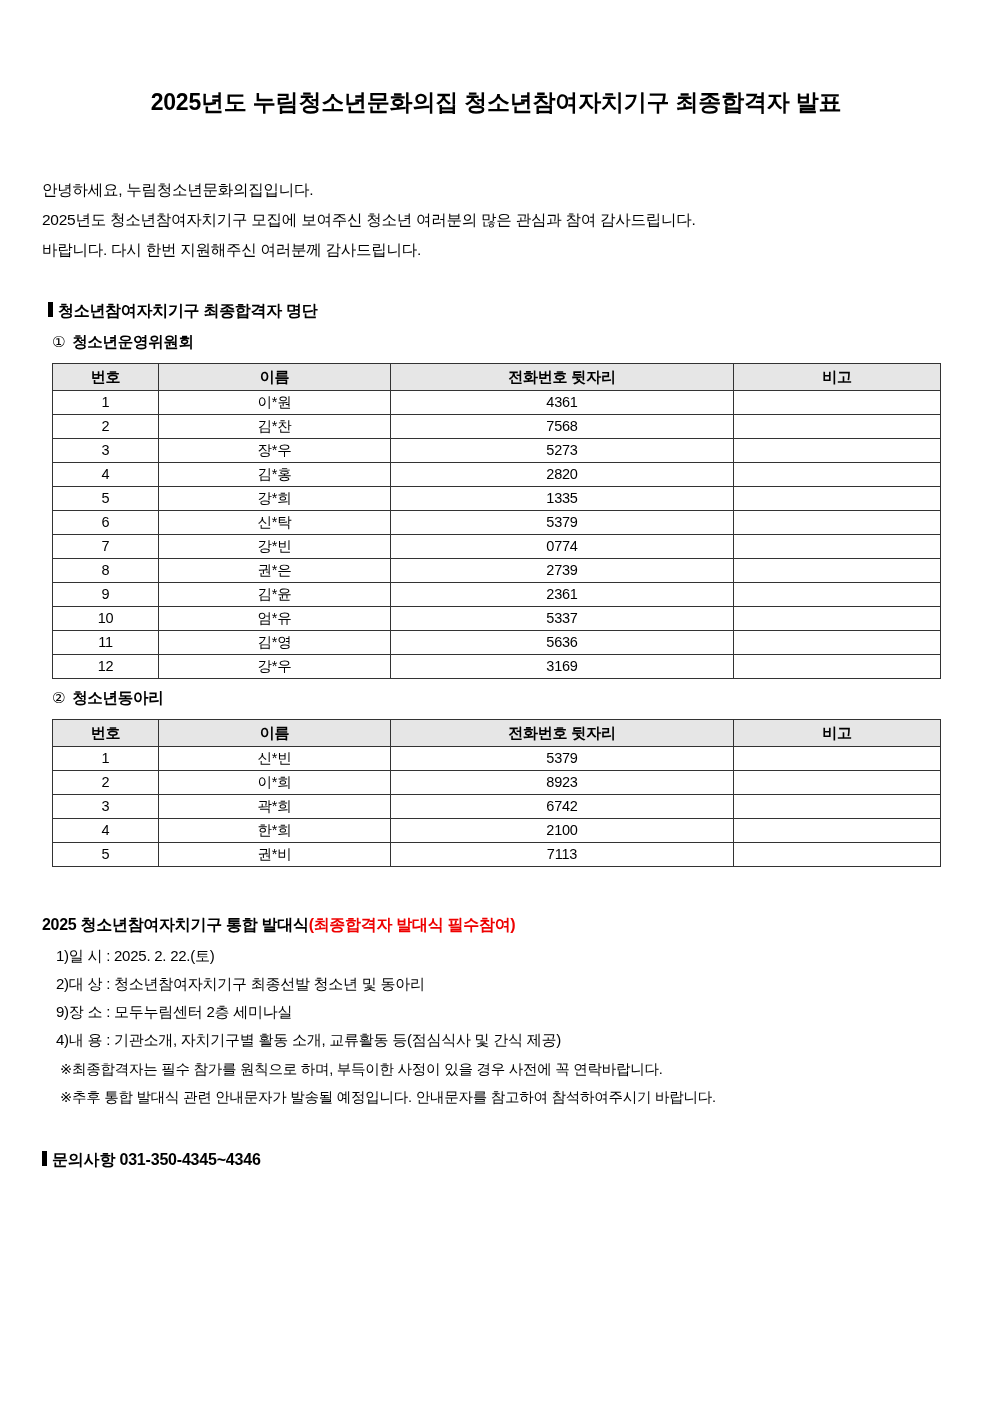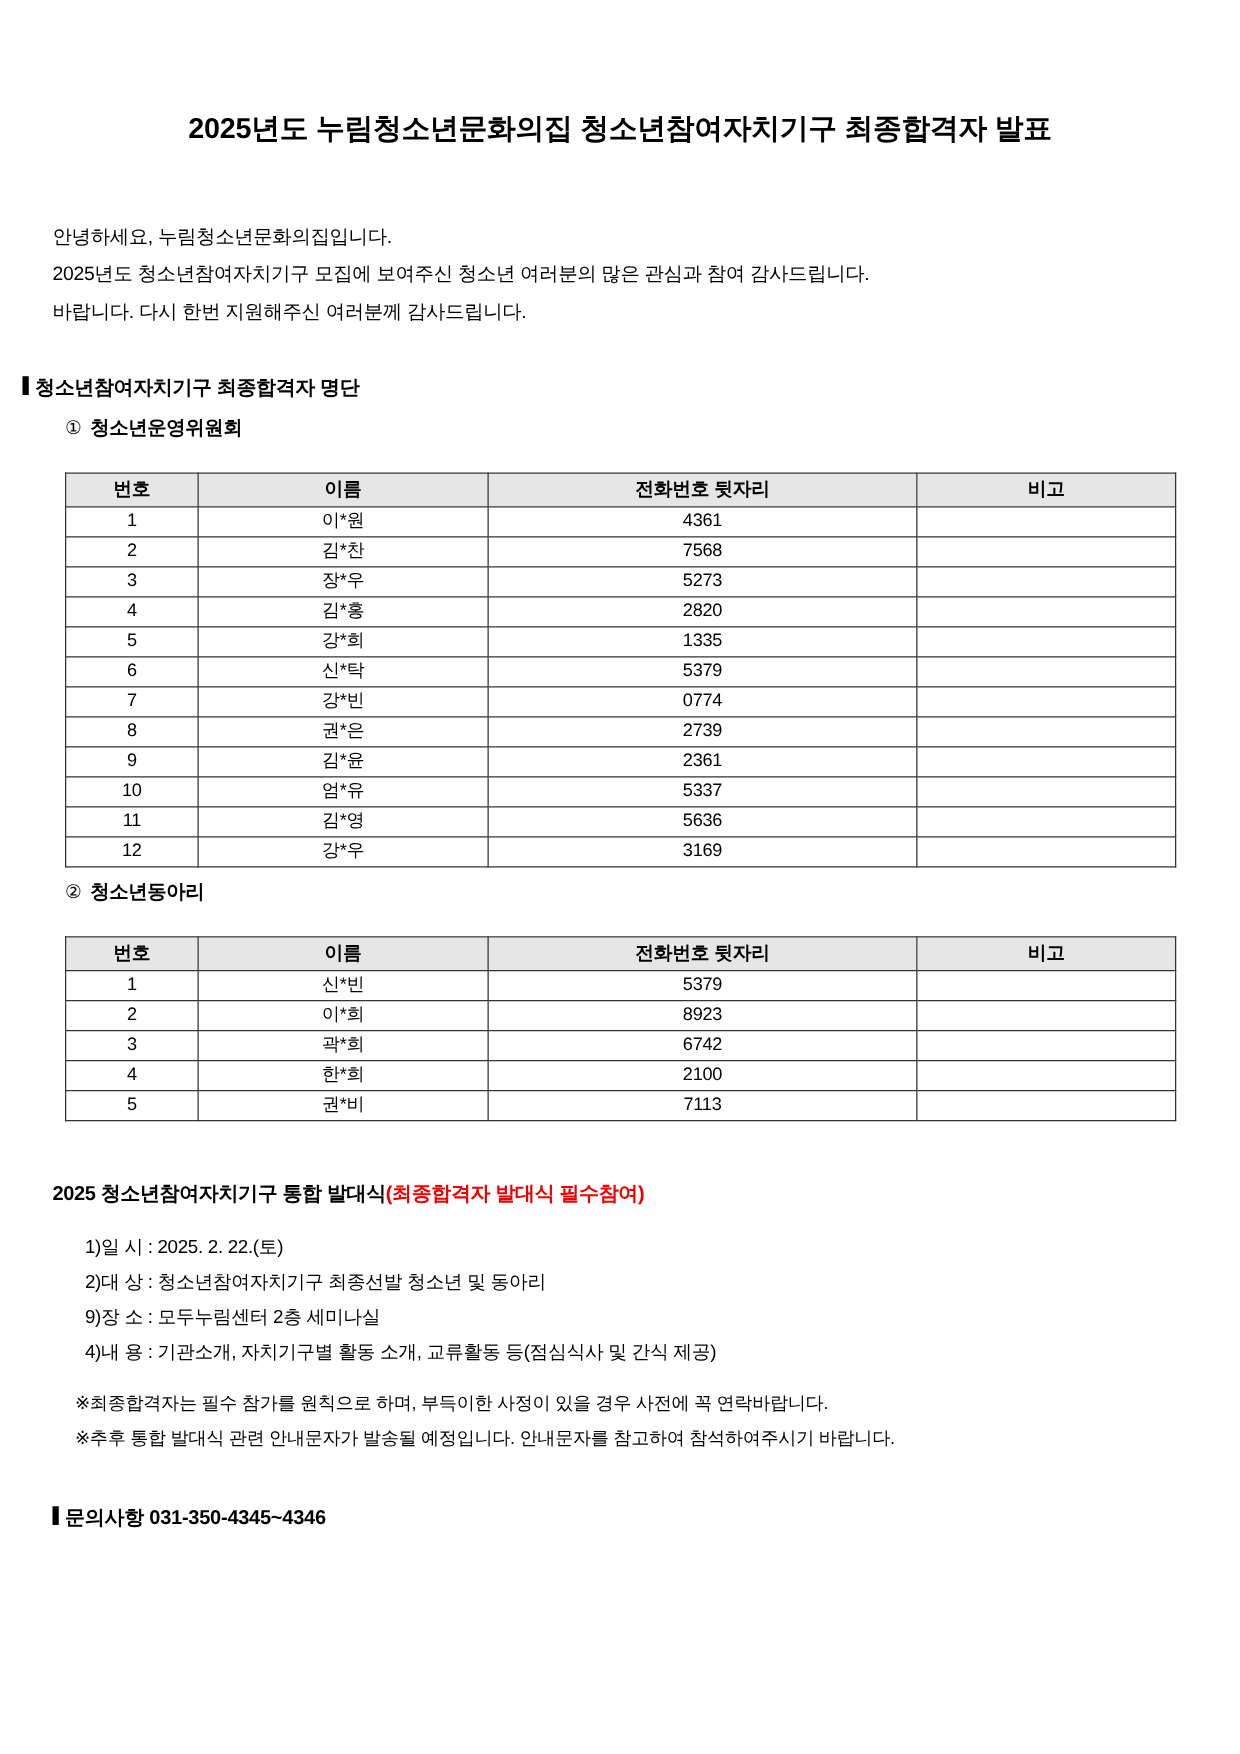--- a/index.html
+++ b/index.html
@@ -42,21 +42,21 @@
     padding-right: 50px;
     font-size: 15.5px;
     line-height: 1.95;
     letter-spacing: -0.25px;
   }
   .intro .line { display: block; white-space: nowrap; }
 
   
   .sec-head {
     margin: 0;
-    padding-left: 18px;
+    padding-left: 48px;
     font-size: 16px;
     font-weight: bold;
     letter-spacing: -0.3px;
     line-height: 1.5;
   }
   .sec-head .bar {
     display: inline-block;
     width: 5px;
     height: 15px;
     background: #000000;
@@ -80,21 +80,20 @@
     font-size: 15px;
   }
 
   
   .tbl-wrap { padding-left: 52px; padding-top: 10px; }
   table.roster {
     border-collapse: collapse;
     width: 888px;
     table-layout: fixed;
     font-size: 14.5px;
-    margin-top: 15px;
   }
   table.roster col.c-no    { width: 106px; }
   table.roster col.c-name  { width: 232px; }
   table.roster col.c-phone { width: 343px; }
   table.roster col.c-note  { width: 207px; }
 
   table.roster th,
   table.roster td {
     border: 1px solid #333333;
     height: 23px;
@@ -120,21 +119,21 @@
     padding-left: 42px;
     padding-top: 48px;
     font-size: 16px;
     font-weight: bold;
     letter-spacing: -0.3px;
   }
   .event-head .red { color: #ee0000; }
 
   ol.event-list {
     list-style: none;
-    margin: 12px;
+    margin: 0;
     padding: 6px 0 0 56px;
     font-size: 15px;
     line-height: 1.85;
     letter-spacing: -0.25px;
   }
   ol.event-list li { white-space: nowrap; }
 
   .notes {
     margin: 0;
     padding-left: 60px;

